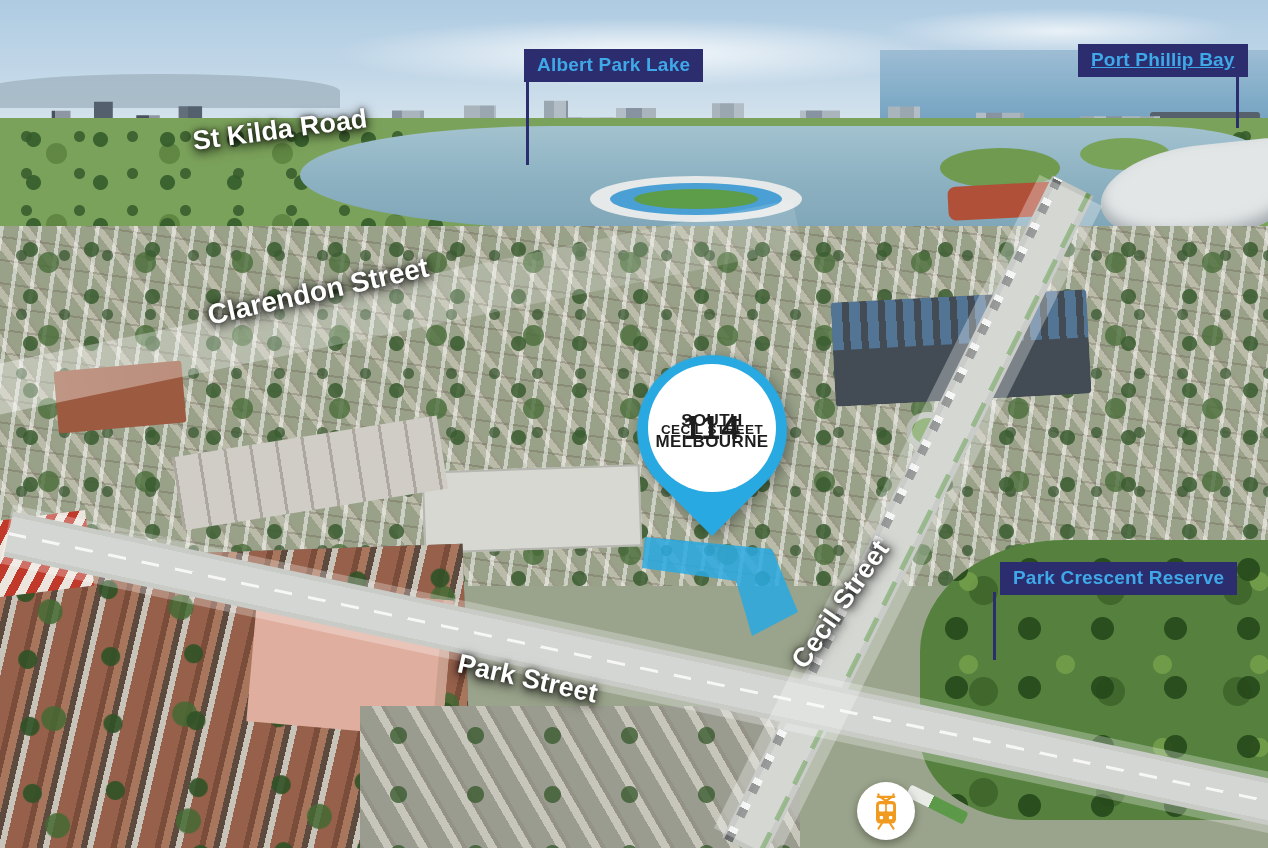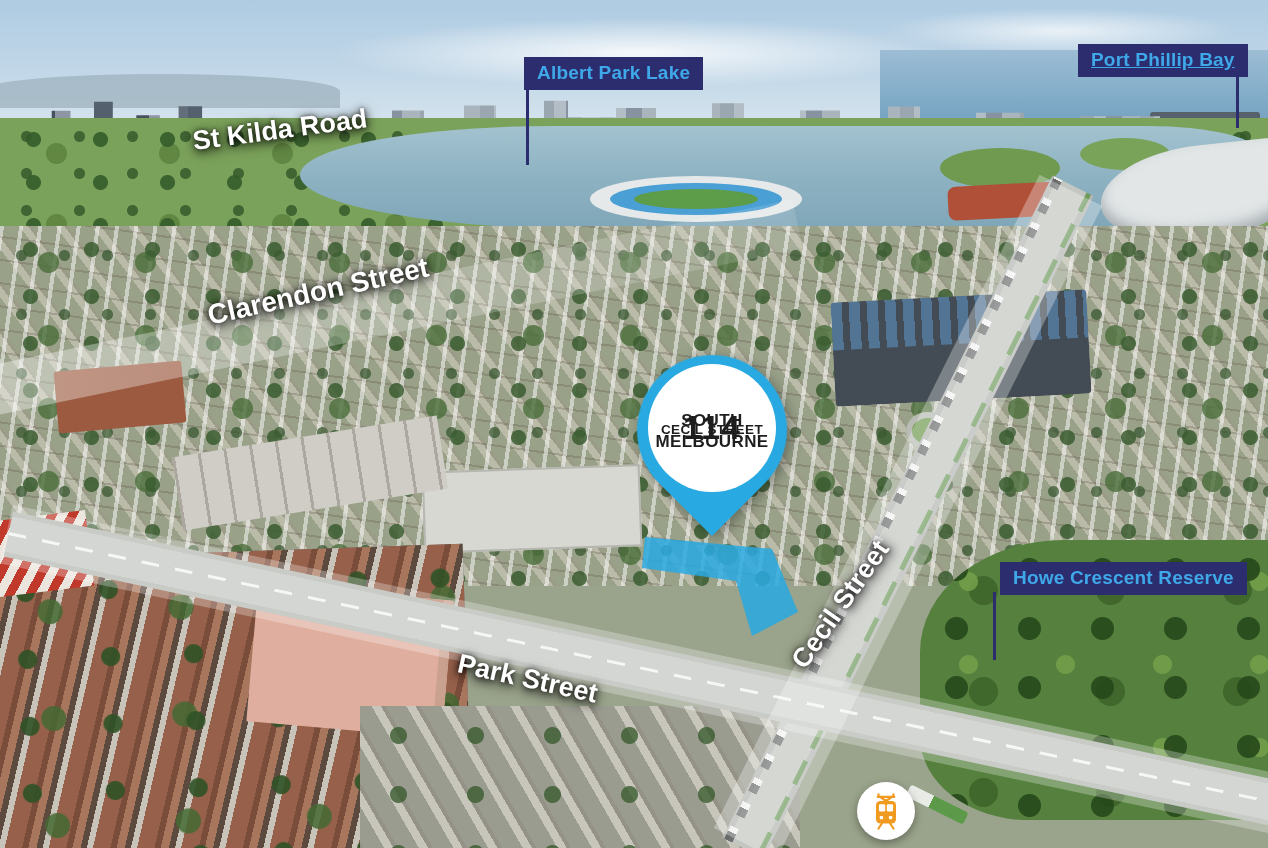--- a/index.html
+++ b/index.html
@@ -131,21 +131,21 @@
 
   .tram-vehicle{left:905px;top:798px;width:64px;height:13px;transform:rotate(26.5deg);
     background:linear-gradient(90deg,#e8ebe6 0 40%,#5c9a4a 40% 100%);border-radius:3px;}
 
   
   .overlay-svg{left:0;top:0;width:1268px;height:848px;pointer-events:none;}
 
   
   .callout{background:#2b2d6e;color:#3fa8e8;font-weight:bold;font-size:19px;
     padding:5px 13px 6px;white-space:nowrap;letter-spacing:.2px;}
-  .co-albert{left:524px;top:57px;}
+  .co-albert{left:524px;top:49px;}
   .co-bay{left:1078px;top:44px;text-decoration:underline;}
   .co-howe{left:1000px;top:562px;}
   .leader{width:3px;background:#2b2d6e;}
   .ld-albert{left:526px;top:81px;height:84px;}
   .ld-bay{left:1236px;top:74px;height:54px;}
   .ld-howe{left:993px;top:592px;height:68px;}
 
   
   .street{color:#fff;font-weight:bold;white-space:nowrap;
     text-shadow:0 2px 8px rgba(0,0,0,.85),0 0 4px rgba(0,0,0,.55),0 3px 14px rgba(0,0,0,.6);}
@@ -225,21 +225,21 @@
   <svg class="overlay-svg" viewBox="0 0 1268 848">
     <polygon points="645,537 772,549 798,612 752,636 736,581 642,568" fill="rgba(41,169,226,0.85)"></polygon>
   </svg>
 
   <div class="leader ld-albert"></div>
   <div class="leader ld-bay"></div>
   <div class="leader ld-howe"></div>
 
   <div class="callout co-albert">Albert Park Lake</div>
   <div class="callout co-bay">Port Phillip Bay</div>
-  <div class="callout co-howe">Howe Crescent Reserve</div>
+  <div class="callout co-howe">Park Crescent Reserve</div>
 
   <div class="street st-kilda">St Kilda Road</div>
   <div class="street st-clarendon">Clarendon Street</div>
   <div class="street st-park">Park Street</div>
   <div class="street st-cecil">Cecil Street</div>
 
   <div class="pin-tail"></div>
   <div class="pin-circle">
     <div class="pin-number">114</div>
     <div class="pin-street">CECIL STREET</div>

